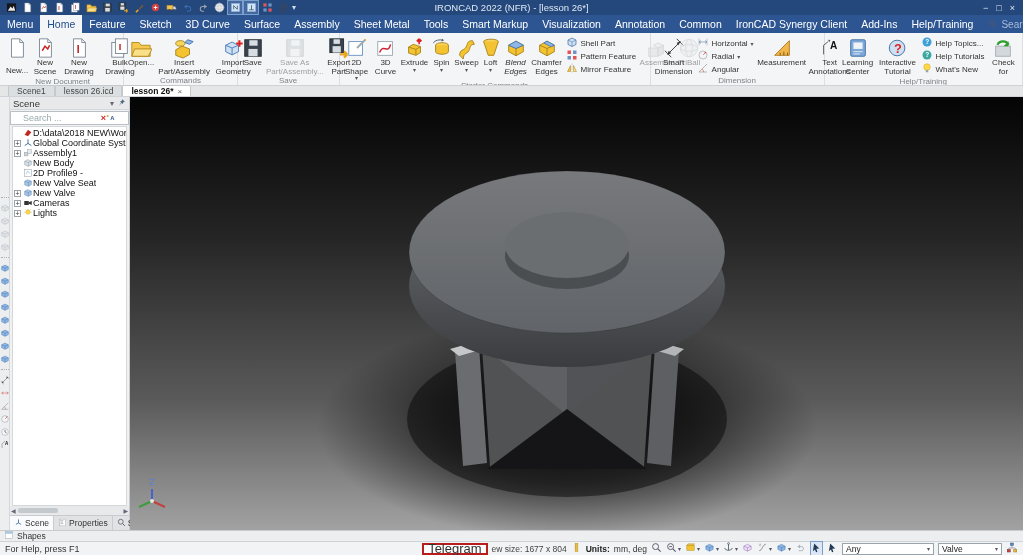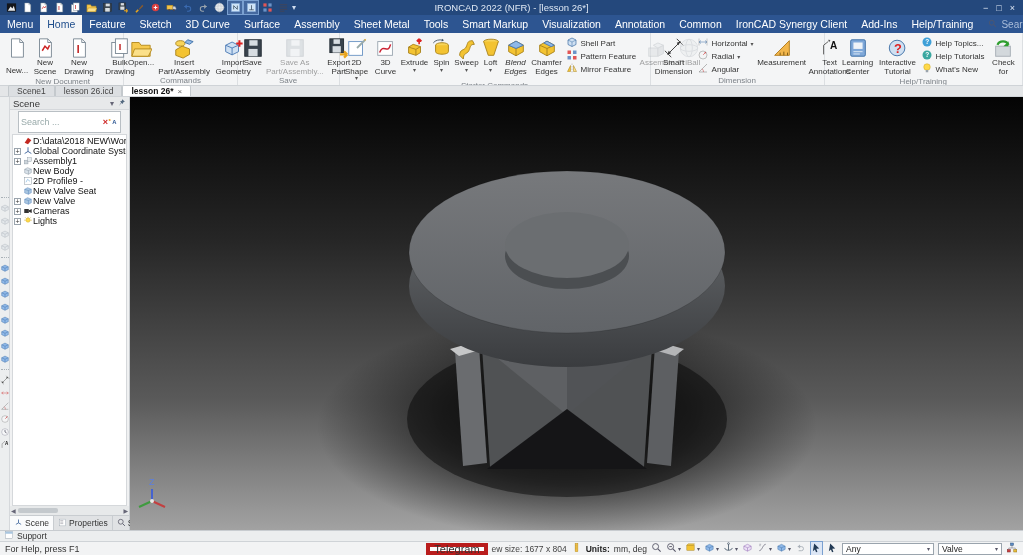--- a/index.html
+++ b/index.html
@@ -45,21 +45,21 @@
 
   
   .main{flex:1;display:flex;min-height:0}
   .leftstrip{width:10px;background:#eceeef;border-right:1px solid #d5d8db;display:flex;flex-direction:column;align-items:center;padding-top:98px;gap:3px;flex:0 0 auto}
   .stool{width:10px;height:10px;display:flex;align-items:center;justify-content:center}
   .ssep{width:8px;border-top:1px dotted #aab2b8;margin:2px 0}
 
   .sidepanel{width:120px;background:#f0f1f2;border-right:1px solid #c8ccd0;display:flex;flex-direction:column;flex:0 0 auto}
   .sp-head{height:13px;display:flex;align-items:center;padding:0 3px;font-size:9.5px;color:#333;background:#e7e9ea;border-bottom:1px solid #d5d8db}
   .sp-head .hicons{margin-left:auto;display:flex;align-items:center;gap:3px;color:#667;font-size:8px}
-  .sp-search{height:22px;display:flex;align-items:center;background:#fff;border:1px solid #b9bfc4;margin:1px 8px;padding:0 2px;font-size:9px;color:#9aa}
+  .sp-search{height:14px;display:flex;align-items:center;background:#fff;border:1px solid #b9bfc4;margin:1px 0;padding:0 12px;font-size:9px;color:#9aa}
   .sp-search .xred{margin-left:auto;color:#c22;font-weight:bold;font-size:9px}
   .sp-tree{flex:1;background:#fff;margin:0 2px;border:1px solid #d5d8db;overflow:hidden;padding-top:1px}
   .trow{display:flex;align-items:center;height:10px;font-size:9px;color:#111;white-space:nowrap;overflow:hidden}
   .texp{width:9px;flex:0 0 auto;display:flex;align-items:center;justify-content:center}
   .texp .box{width:7px;height:7px;border:1px solid #9aa4ad;background:#fff;font-size:7px;line-height:5px;text-align:center;color:#333}
   .tic{width:11px;flex:0 0 auto;display:flex;align-items:center;justify-content:center}
   .tlb{overflow:hidden;text-overflow:clip}
   .sp-hscroll{height:9px;background:#e7e9ea;display:flex;align-items:center;font-size:6px;color:#667;padding:0 1px}
   .sp-hscroll .thumb{flex:0 0 40px;height:5px;background:#c4c9cd;margin:0 2px;border-radius:2px}
   .sp-hscroll .sp{flex:1}
@@ -70,21 +70,21 @@
   .viewport{flex:1;position:relative;overflow:hidden}
   .viewport svg{display:block}
 
   
   .shapesbar{height:11px;background:#eceeef;border-top:1px solid #c8ccd0;display:flex;align-items:center;gap:3px;padding:0 4px;font-size:8.5px;color:#333;flex:0 0 auto}
 
   
   .statusbar{height:14px;background:#f2f3f4;border-top:1px solid #cfd3d7;display:flex;align-items:center;padding:0 5px;font-size:9px;color:#333;flex:0 0 auto}
   .sb-help{flex:1;white-space:nowrap}
   .sb-right{display:flex;align-items:center;gap:4px;white-space:nowrap}
-  .sb-telegram{border:4px solid #b91c1c;background:#fcfcfc;padding:0 4px;font-size:11px;height:12px;display:flex;align-items:center}
+  .sb-telegram{border:2px solid #b91c1c;background:#fcfcfc;padding:0 4px;font-size:13px;height:12px;display:flex;align-items:center}
   .sb-viewsize{color:#444;font-size:8.5px}
   .sb-units-l{font-weight:bold;color:#222;font-size:8.5px}
   .sb-units-v{color:#333;font-size:8.5px}
   .sico{display:flex;align-items:center;gap:1px}
   .sico .arr{font-size:6px;color:#556}
   .sico.boxed{border:1px solid #7aa0d0;background:#dce6f5}
   .combo{height:12px;border:1px solid #9aa4ad;background:#fff;display:flex;align-items:center;justify-content:space-between;font-size:8.5px;color:#222;padding:0 3px}
   .combo .arr{font-size:6px;color:#556;margin-left:4px}
   .combo.any{width:92px}
   .combo.valve{width:64px}
@@ -959,21 +959,21 @@
         </g>
       </svg>
     </div>
   </div>
 
   <div class="shapesbar">
     <span id="shapes-ic"><svg width="10" height="10" viewBox="0 0 24 24">
           <rect x="3" y="4" width="18" height="16" fill="#fff" stroke="#8a97a3"></rect>
           <rect x="3" y="4" width="18" height="5" fill="#a9c6e0"></rect>
         </svg></span>
-    <span>Support</span>
+    <span>Shapes</span>
   </div>
 
   <div class="statusbar">
     <span class="sb-help">For Help, press F1</span>
     <div class="sb-right">
       <span class="sb-telegram">Telegram</span>
       <span class="sb-viewsize">ew size: 1677 x  804</span>
       <span id="ruler-ic"><svg width="11" height="11" viewBox="0 0 24 24">
             <rect x="9" y="3" width="6" height="18" fill="#f2c24a" stroke="#b3891c"></rect>
             <path d="M9 7h3m-3 4h3m-3 4h3" stroke="#b3891c"></path>

